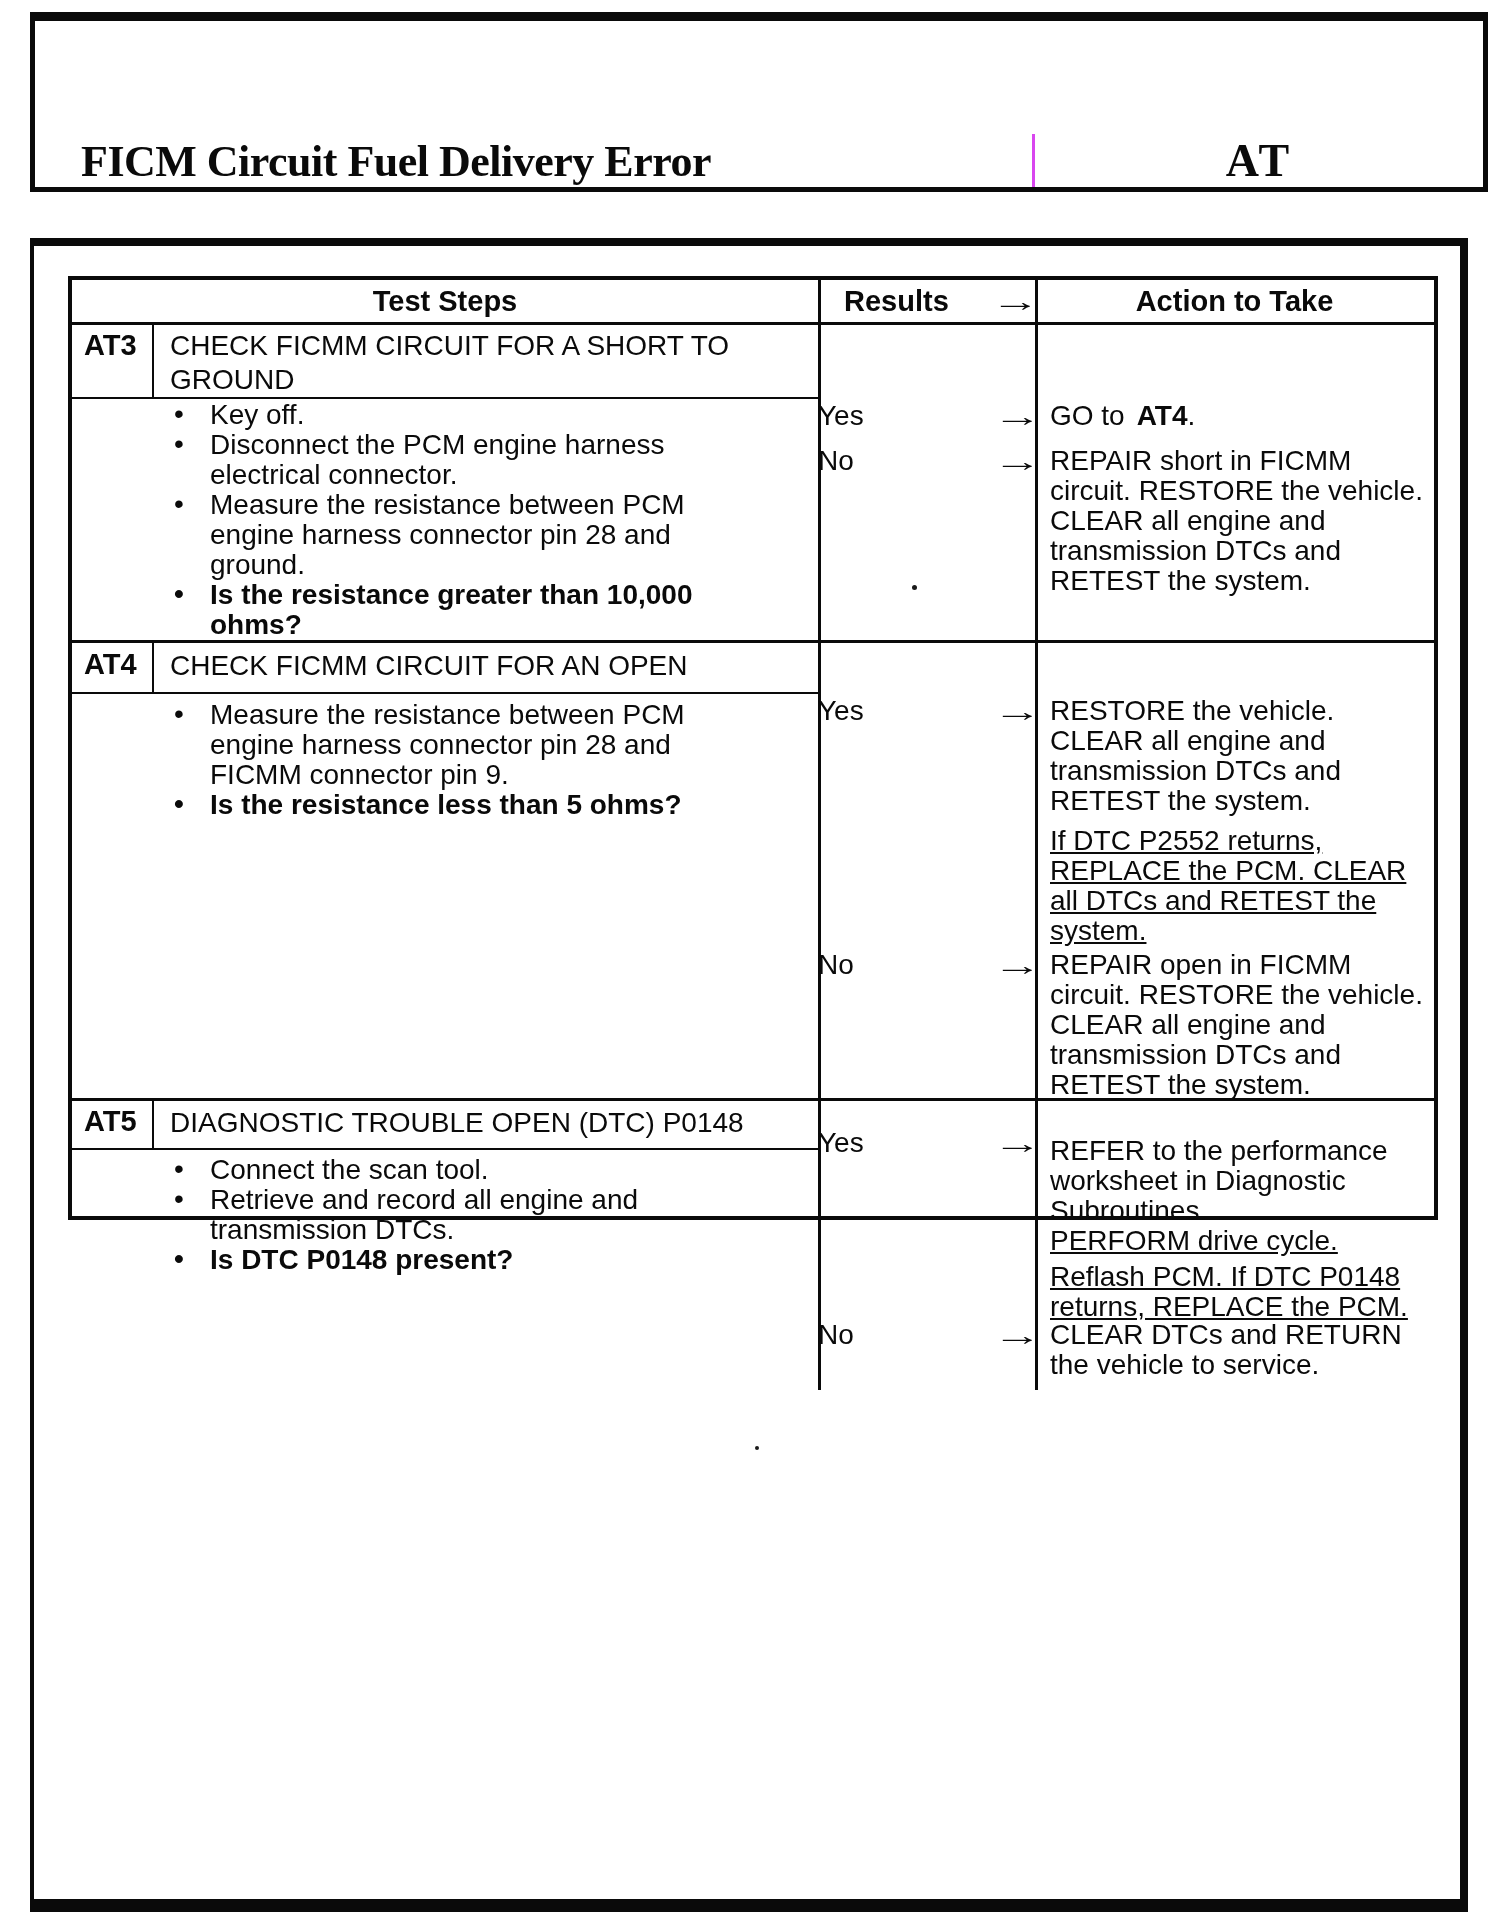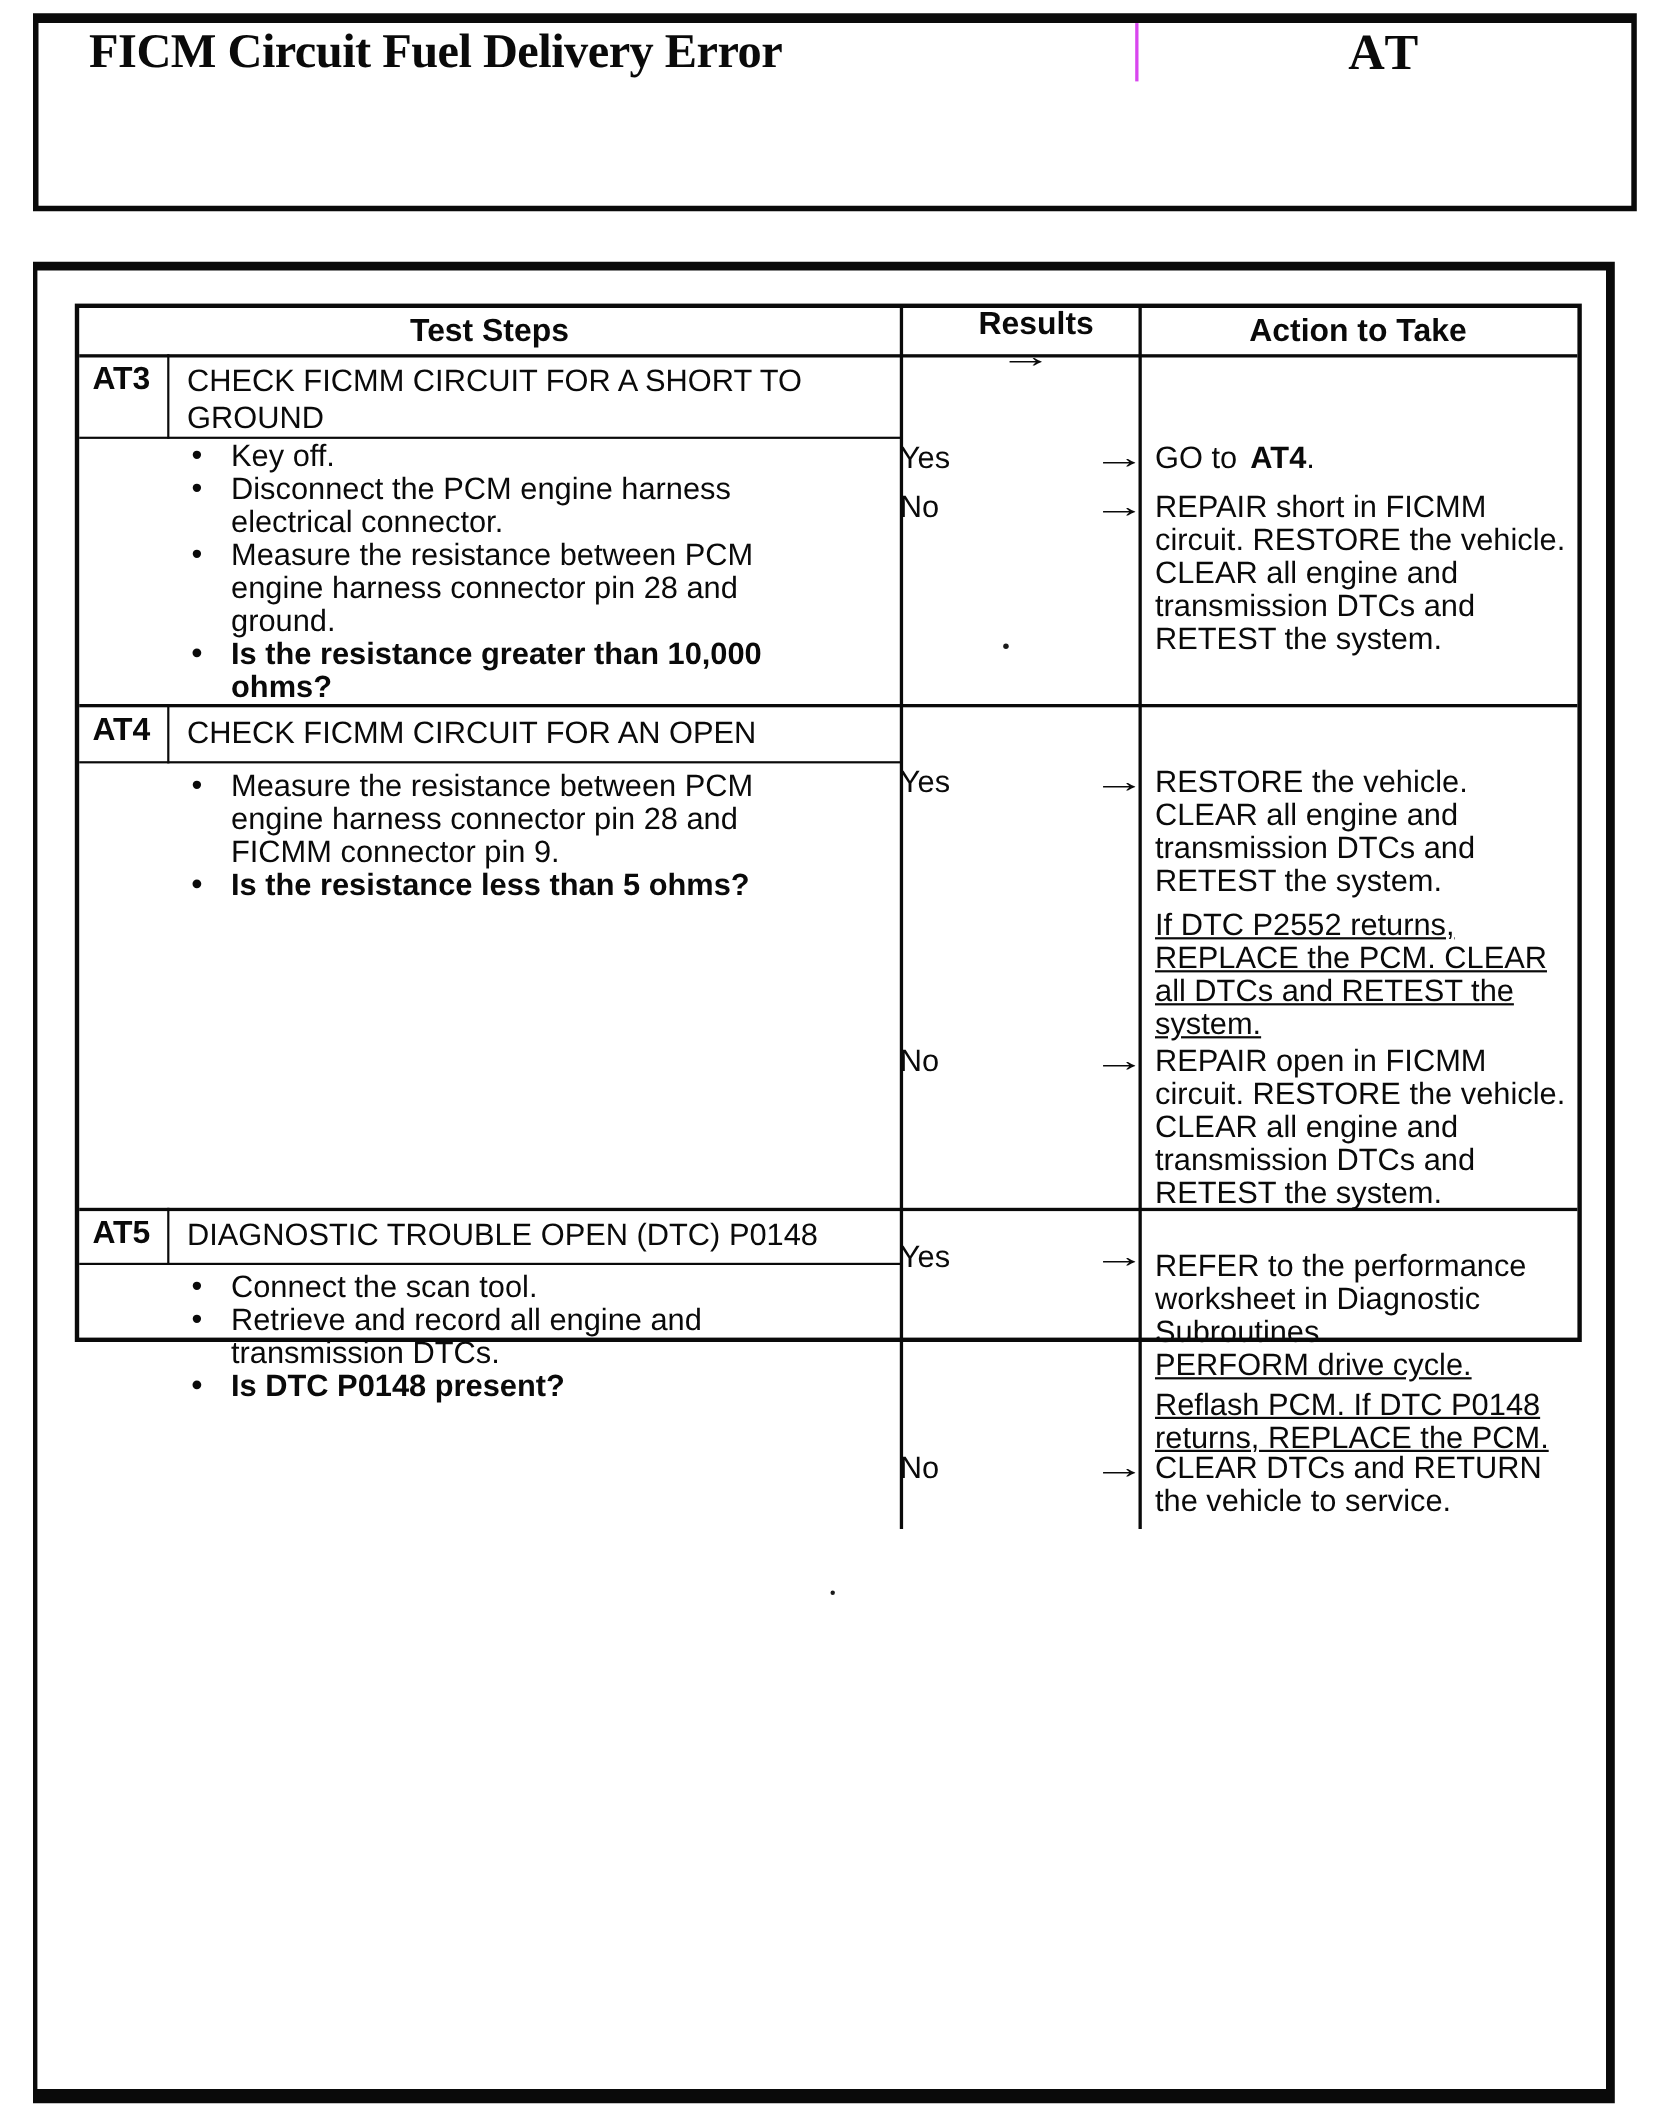--- a/index.html
+++ b/index.html
@@ -5,21 +5,21 @@
   html,body{margin:0;padding:0;background:#ffffff;}
   .page{
     position:relative;width:1504px;height:1922px;background:#fff;
     font-family:"Liberation Sans","DejaVu Sans",sans-serif;color:#0a0a0a;
     overflow:hidden;
   }
   
   .hdr{
     position:absolute;left:30px;top:12px;width:1458px;height:180px;
     border:5px solid #0a0a0a;border-top-width:9px;box-sizing:border-box;
-    display:flex;align-items:flex-start;background:#fff;
+    display:flex;align-items:flex-end;background:#fff;
   }
   .hdr-title-cell{flex:1;display:flex;align-items:center;padding-left:46px;}
   .hdr-title-cell span{
     font-family:"Liberation Serif","DejaVu Serif",serif;font-weight:bold;
     font-size:44px;letter-spacing:-0.5px;
   }
   .hdr-code-cell{
     width:448px;border-left:3px solid #d946ef;display:flex;
     align-items:center;justify-content:center;
   }
@@ -40,21 +40,21 @@
     font-size:28px;line-height:30px;
   }
   .hl{position:absolute;background:#0a0a0a;height:3px;}
   .vl{position:absolute;background:#0a0a0a;width:3px;}
   .abs{position:absolute;}
   .b{font-weight:bold;}
   .cell-center{display:flex;align-items:center;justify-content:center;}
   .col-head{font-weight:bold;font-size:29px;}
   .res-head{
     display:flex;align-items:center;justify-content:space-between;
-    padding-left:26px;box-sizing:border-box;flex-direction:column;
+    padding-left:26px;box-sizing:border-box;
   }
   .arrow{
     display:inline-block;transform:scaleX(1.7);transform-origin:100% 50%;
     font-weight:normal;font-size:29px;white-space:nowrap;
   }
   .step-label{font-weight:bold;font-size:29px;}
   .step-title{font-size:28px;line-height:34px;}
   .bullets{list-style:none;margin:0;padding:0;width:554px;}
   .bullets li{position:relative;padding-left:44px;margin:0;}
   .bullets .dot{position:absolute;left:8px;top:-1px;}

